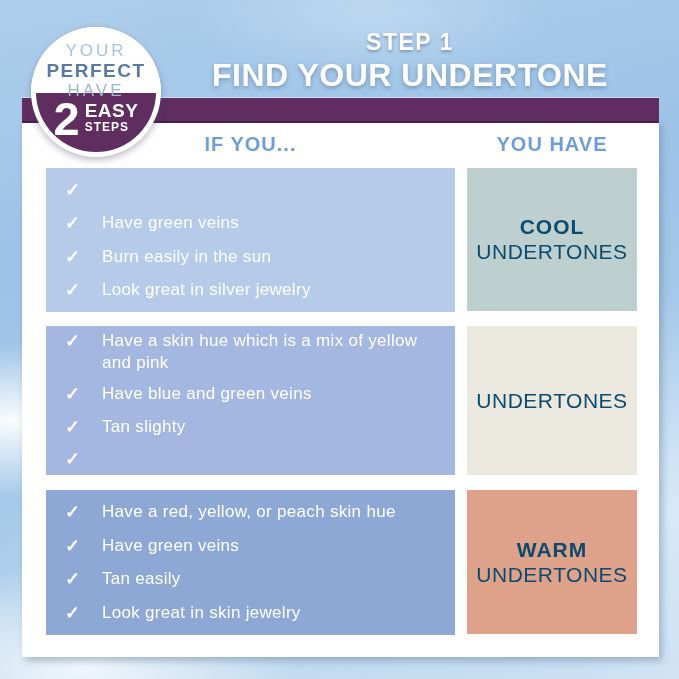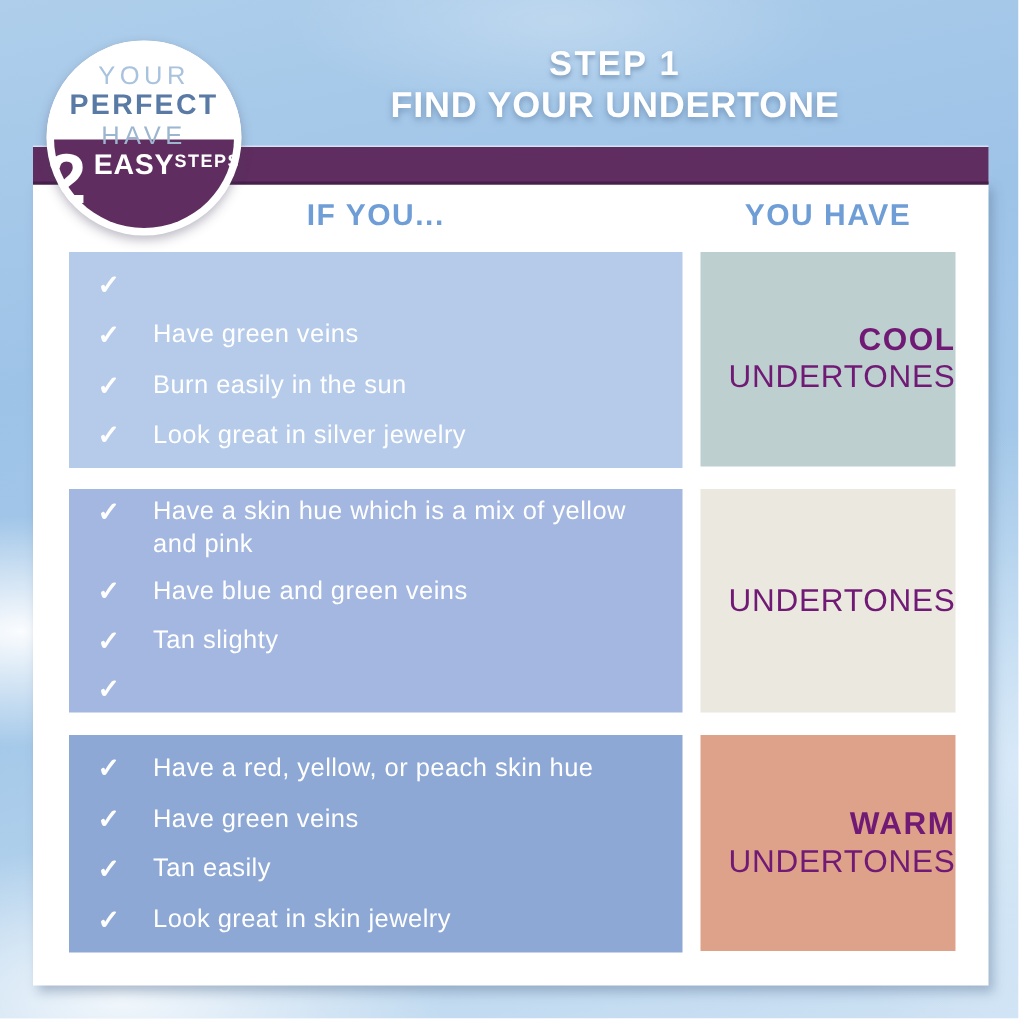--- a/index.html
+++ b/index.html
@@ -37,48 +37,48 @@
   .badge-cover{position:absolute; left:0; top:0; width:100%; height:66px; background:#ffffff;}
   .badge-text{position:absolute; left:0; width:100%; text-align:center; z-index:4;}
   .badge-your  {top:14px; font-size:17px; letter-spacing:3px; color:#a9c3de; font-weight:400;}
   .badge-perfect{top:33px; font-size:19px; letter-spacing:1.5px; color:#587aa5; font-weight:700;}
   .badge-match {top:54px; font-size:17px; letter-spacing:3px; color:#9db6cf; font-weight:400;}
   .badge-steps{
     position:absolute; left:0; top:70px; width:100%;
     display:flex; justify-content:center; align-items:flex-start; z-index:4; color:#ffffff;
   }
   .badge-num{font-size:47px; font-weight:700; line-height:0.92; letter-spacing:0;}
-  .badge-steps-words{display:flex; flex-direction:row; align-items:flex-start; margin-left:5px; margin-top:4px;}
+  .badge-steps-words{display:flex; flex-direction:column; align-items:flex-start; margin-left:5px; margin-top:4px;}
   .badge-steps-w1{font-size:19px; font-weight:700; letter-spacing:0.5px; line-height:1.05;}
   .badge-steps-w2{font-size:12px; font-weight:600; letter-spacing:1px; line-height:1.15;}
   
   .title-wrap{position:absolute; left:170px; top:29px; width:480px; text-align:center; color:#ffffff; z-index:2;}
   .step-label{font-size:23px; font-weight:600; letter-spacing:1.5px; text-shadow:0 2px 3px rgba(70,100,140,0.5);}
-  .main-title{font-size:24px; font-weight:700; letter-spacing:0.5px; margin-top:1px; text-shadow:0 2px 4px rgba(70,100,140,0.5);}
+  .main-title{font-size:32px; font-weight:700; letter-spacing:0.5px; margin-top:1px; text-shadow:0 2px 4px rgba(70,100,140,0.5);}
   
   .col-header{position:absolute; top:133px; text-align:center; font-size:20px; font-weight:700; letter-spacing:1px; color:#6f9ed6; z-index:4;}
   .col-header-left{left:46px; width:409px;}
   .col-header-right{left:467px; width:170px;}
   
   .panel{
     position:absolute; left:46px; width:409px; z-index:4;
     display:flex; flex-direction:column; justify-content:center;
     padding-left:19px; box-sizing:border-box; gap:11px;
   }
   .panel-1{top:168px; height:144px; background:#b6cbea;}
   .panel-2{top:326px; height:149px; background:#a3b7e0; gap:10px;}
   .panel-3{top:490px; height:145px; background:#8ea8d5;}
   .item{display:flex; align-items:flex-start;}
   .check{width:24px; font-size:18px; font-weight:700; color:#ffffff; line-height:1.25; flex:0 0 24px;}
   .item-text{margin-left:13px; font-size:17px; color:#ffffff; letter-spacing:0.3px; line-height:1.27; max-width:345px;}
   
   .result{
     position:absolute; left:467px; width:170px; z-index:4;
-    display:flex; flex-direction:column; justify-content:center; align-items:flex-end; gap:1px;
-    color:#701a75; text-align:center;
+    display:flex; flex-direction:column; justify-content:center; align-items:center; gap:1px;
+    color:#0c4a6e; text-align:center;
   }
   .result-1{top:168px; height:143px; background:#bdd0cf;}
   .result-2{top:326px; height:149px; background:#eae8df;}
   .result-3{top:490px; height:144px; background:#dea189;}
   .result-word{font-size:21px; font-weight:700; letter-spacing:1px;}
   .result-label{font-size:21px; font-weight:400; letter-spacing:0.5px;}
 </style>
 </head>
 <body>
 

